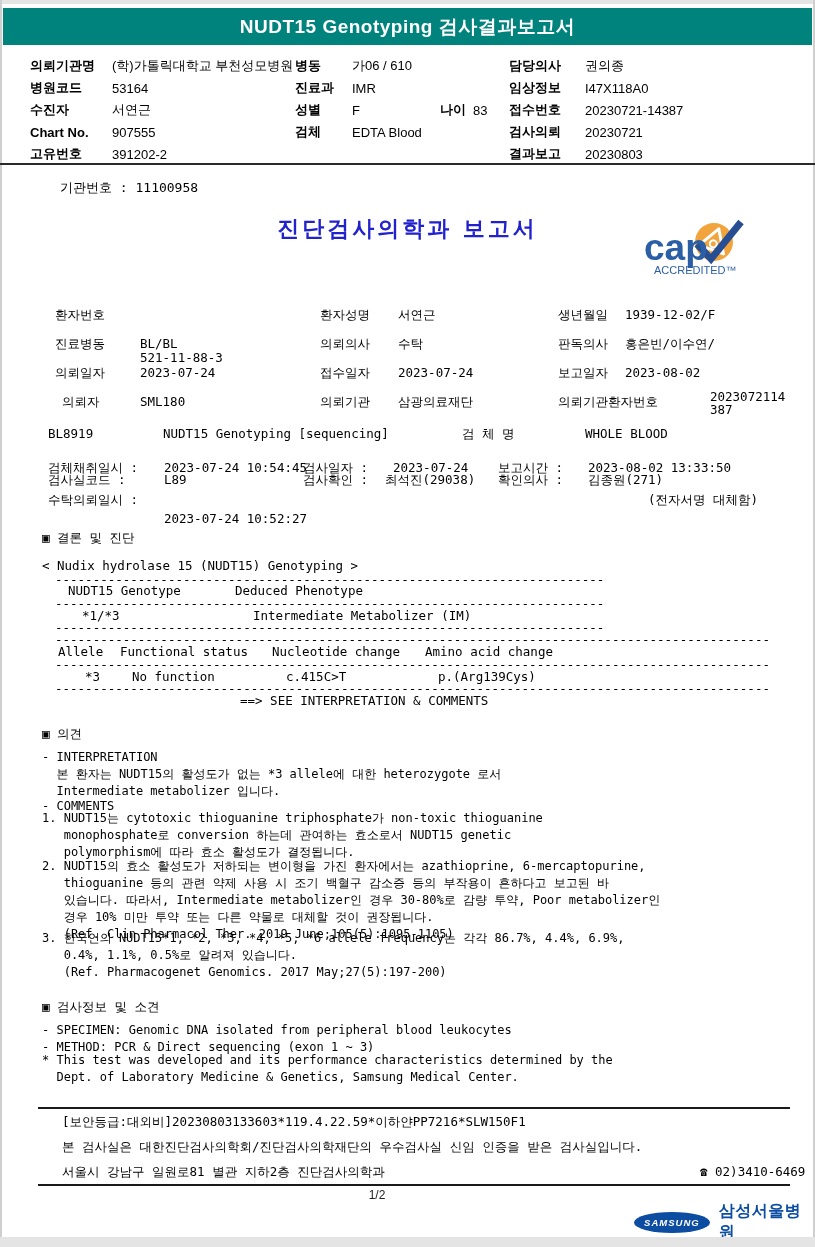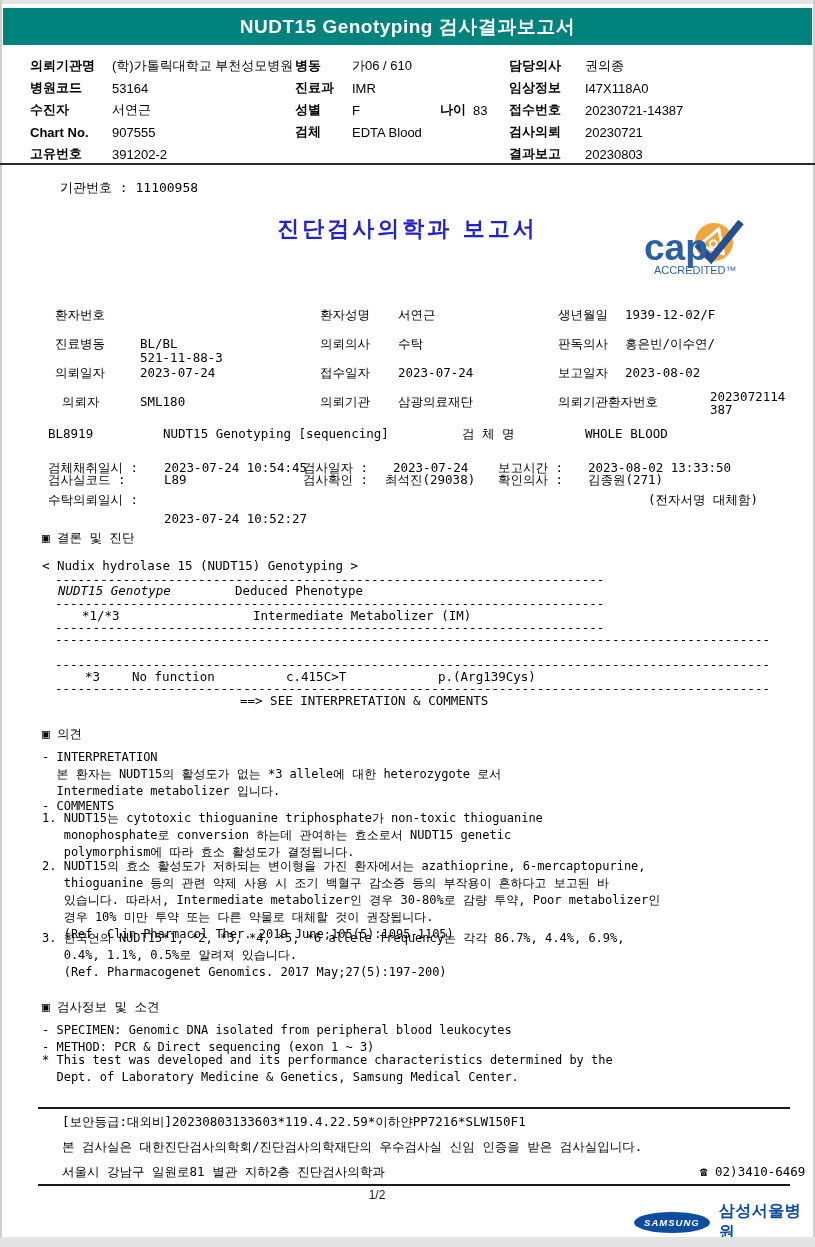--- a/index.html
+++ b/index.html
@@ -212,31 +212,37 @@
     <span style="left:48px;">수탁의뢰일시 :</span>
     <span style="left:164px;margin-top:19px;">2023-07-24 10:52:27</span>
     <span style="left:648px;">(전자서명 대체함)</span>
   </div>
 
   <div class="sec-head mono" style="top:530px;left:42px;">▣ 결론 및 진단</div>
   <div class="sec-head mono" style="top:558px;left:42px;">&lt; Nudix hydrolase 15 (NUDT15) Genotyping &gt;</div>
 
   <div class="dash mono" style="top:572px;left:55px;width:550px;">--------------------------------------------------------------------------------------------------------------</div>
   <div class="row-abs mono" style="top:583px;">
-    <span style="left:58px;font-style:italic;">NUDT15 Genotype</span>
+    <span style="left:68px;">NUDT15 Genotype</span>
     <span style="left:235px;">Deduced Phenotype</span>
   </div>
   <div class="dash mono" style="top:596px;left:55px;width:550px;">--------------------------------------------------------------------------------------------------------------</div>
   <div class="row-abs mono" style="top:608px;">
     <span style="left:82px;">*1/*3</span>
     <span style="left:253px;">Intermediate Metabolizer (IM)</span>
   </div>
   <div class="dash mono" style="top:620px;left:55px;width:550px;">--------------------------------------------------------------------------------------------------------------</div>
 
   <div class="dash mono" style="top:632px;left:55px;width:715px;">----------------------------------------------------------------------------------------------------------------------------------</div>
+  <div class="row-abs mono" style="top:644px;">
+    <span style="left:58px;">Allele</span>
+    <span style="left:120px;">Functional status</span>
+    <span style="left:272px;">Nucleotide change</span>
+    <span style="left:425px;">Amino acid change</span>
+  </div>
   <div class="dash mono" style="top:657px;left:55px;width:715px;">----------------------------------------------------------------------------------------------------------------------------------</div>
   <div class="row-abs mono" style="top:669px;">
     <span style="left:85px;">*3</span>
     <span style="left:132px;">No function</span>
     <span style="left:286px;">c.415C&gt;T</span>
     <span style="left:438px;">p.(Arg139Cys)</span>
   </div>
   <div class="dash mono" style="top:681px;left:55px;width:715px;">----------------------------------------------------------------------------------------------------------------------------------</div>
   <div class="sec-head mono" style="top:693px;left:240px;">==&gt; SEE INTERPRETATION &amp; COMMENTS</div>
 

